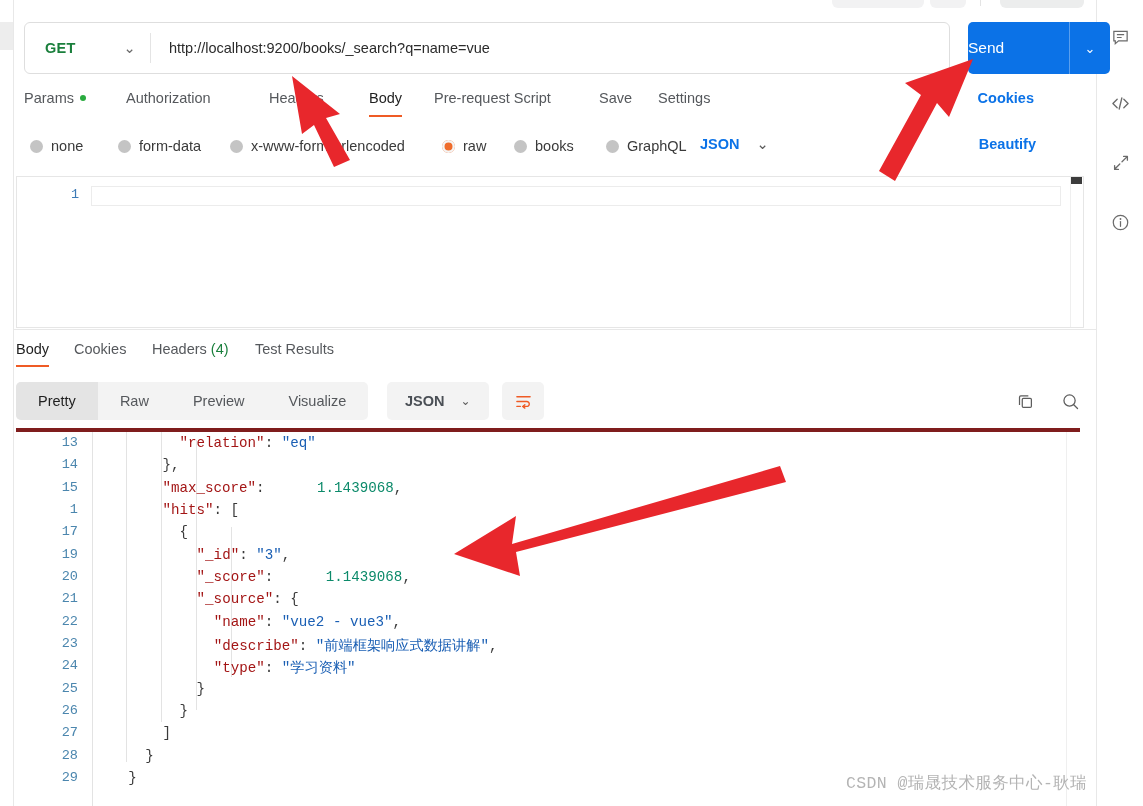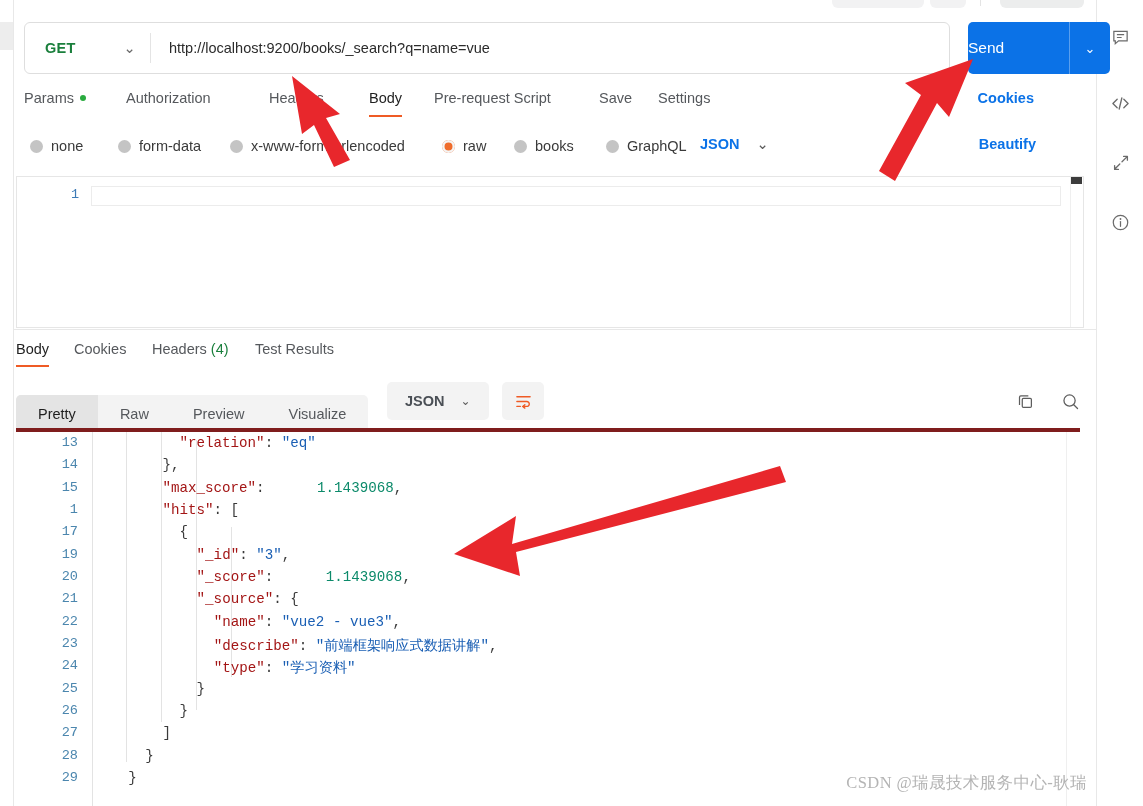--- a/index.html
+++ b/index.html
@@ -100,21 +100,21 @@
   
   .res-meta { position:absolute; top:341px; right:52px; height:24px; display:flex; align-items:center; gap:0; }
   .meta-globe { color:#6b6b6b; margin-right:16px; display:flex; }
   .meta-txt { font-size:13.5px; color:#1a7f3c; font-weight:700; margin-right:16px; white-space:nowrap; }
   .meta-save { display:flex; align-items:center; font-size:14px; color:#55585c; cursor:pointer; margin-right:18px; white-space:nowrap; }
   .meta-save svg { margin-right:9px; }
   .meta-dots { font-size:15px; color:#6b6b6b; letter-spacing:1px; cursor:pointer; }
 
   
   .res-toolbar { position:absolute; top:382px; left:16px; width:1064px; height:38px; }
-  .seg { position:absolute; left:0; top:13px; height:38px; background:#f3f3f3; border-radius:5px; display:flex; align-items:flex-end; overflow:hidden; }
+  .seg { position:absolute; left:0; top:0; height:38px; background:#f3f3f3; border-radius:5px; display:flex; align-items:flex-end; overflow:hidden; }
   .seg-item { height:38px; display:flex; align-items:center; padding:0 22px; font-size:14.5px; color:#55585c; cursor:pointer; white-space:nowrap; }
   .seg-item.active { background:#e4e4e4; color:#1f1f1f; }
   .jsonpill {
     position:absolute; left:371px; top:0; height:38px; background:#f3f3f3; border-radius:5px;
     display:flex; align-items:center; padding:0 18px; font-size:14.5px; font-weight:700;
     color:#4a4f55; cursor:pointer;
   }
   .jsonpill .chev { color:#5b5b5b; font-weight:400; margin-left:16px; font-size:12px; }
   .wrapbtn {
     position:absolute; left:486px; top:0; width:42px; height:38px; background:#f3f3f3;
@@ -141,21 +141,21 @@
   }
   .k { color:#a31515; }
   .s { color:#1a5fb4; }
   .n { color:#0c8a6a;margin-left:44px; }
   .p { color:#3a3a3a; }
   .guide { position:absolute; top:0; width:1px; height:100%; background:#e3e3e3; }
 
   
   .watermark {
     position:absolute; right:56px; bottom:12px; font-size:16.5px; color:#b4b4b4;
-    font-family:Liberation Serif, serif; white-space:nowrap; letter-spacing:.4px;
+    font-family:Liberation Mono, monospace; white-space:nowrap; letter-spacing:.4px;
   }
 
   
   .arrow { position:absolute; pointer-events:none; }
 </style>
 </head>
 <body>
 
 <div id="app">
 

